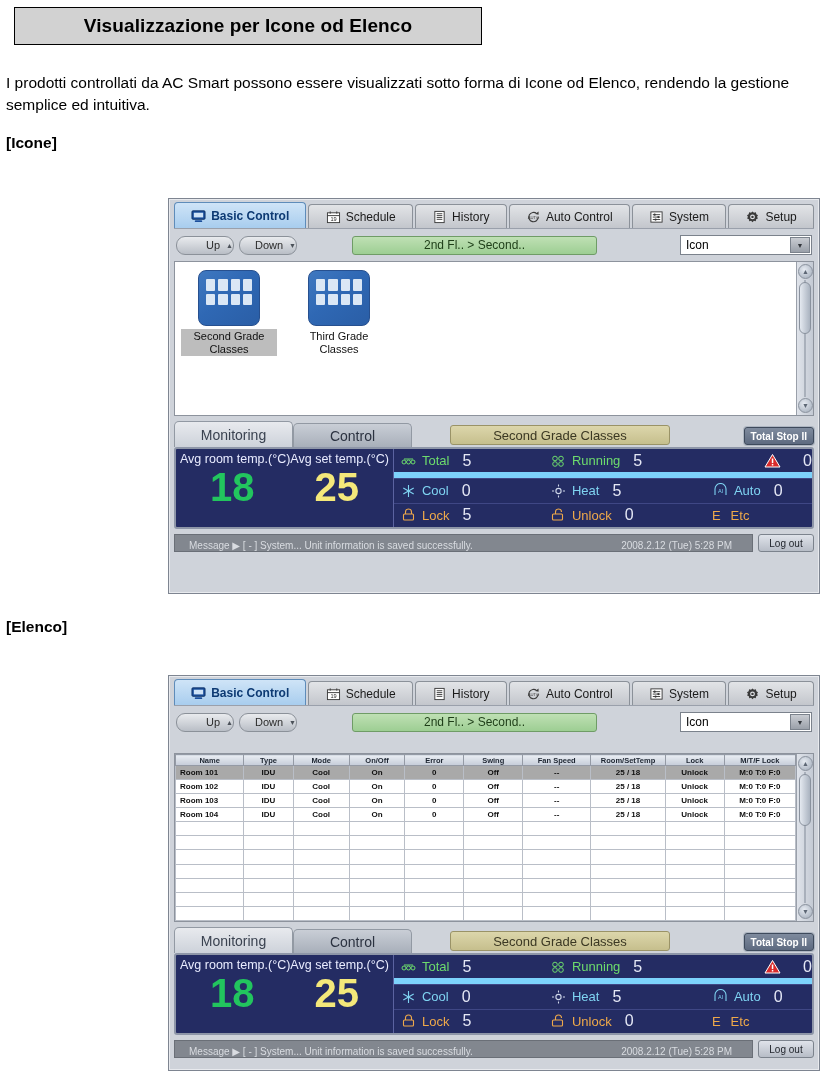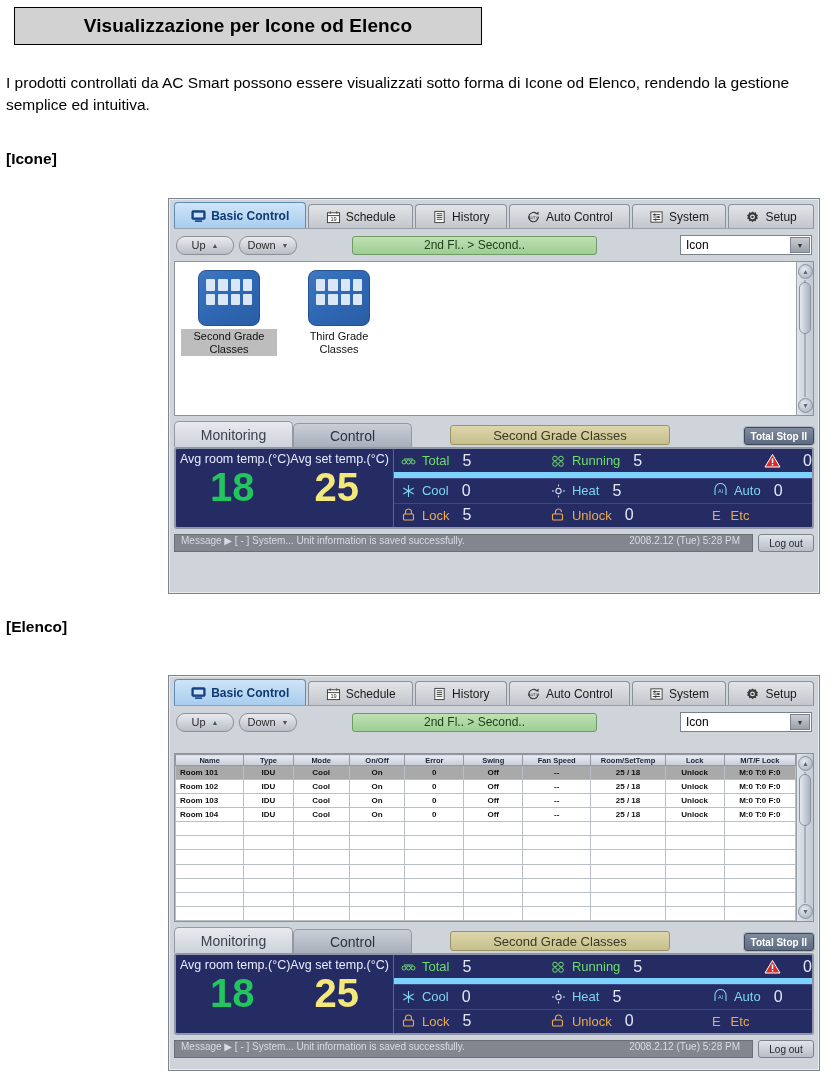--- a/index.html
+++ b/index.html
@@ -32,21 +32,21 @@
     width: 820px;
     font-size: 15.5px;
     line-height: 22px;
   }
   .sect-label {
     position: absolute;
     left: 6px;
     font-size: 15.5px;
     font-weight: bold;
   }
-  #lbl-icone { top: 150px; }
+  #lbl-icone { top: 134px; }
   #lbl-elenco { top: 618px; }
 
   
   .panel {
     position: absolute;
     left: 168px;
     width: 652px;
     background: #cfd3da;
     border: 1px solid #7e8591;
     box-shadow: 0 0 0 1px #e8eaee inset;
@@ -93,21 +93,21 @@
     margin-top: 3px;
     gap: 5px;
     padding: 0 2px;
   }
   .btn-nav {
     width: 58px; height: 19px;
     background: linear-gradient(#e9ebee, #b9bec6);
     border: 1px solid #8b9199;
     border-radius: 9px;
     font-size: 11px;
-    display: flex; align-items: center; justify-content: center;
+    display: flex; align-items: center; justify-content: flex-end;
     gap: 6px;
     color: #2b2b2b;
   }
   .btn-nav .car { font-size: 7px; color: #4b5159; }
   .loc-banner {
     width: 245px; height: 19px;
     margin-left: 50px;
     background: linear-gradient(#bfe0b4, #9dce93);
     border: 1px solid #6f9c66;
     border-radius: 3px;
@@ -315,22 +315,22 @@
   
   .msgbar {
     height: 20px; margin-top: 4px;
     display: flex; align-items: center;
     gap: 0;
   }
   .msg-field {
     flex: 1 1 auto; height: 18px;
     background: #82878f;
     border: 1px solid #6a6f77;
-    display: flex; align-items: flex-start;
-    padding: 0 6px;
+    display: flex; align-items: flex-end;
+    padding: 0 14px;
     font-size: 10px;
     color: #d9dce1;
   }
   .msg-field .mstamp { margin-left: auto; padding-right: 6px; }
   .btn-logout {
     margin-left: 5px;
     width: 56px; height: 18px;
     background: linear-gradient(#dfe3ea, #b7bdc7);
     border: 1px solid #7c838d;
     border-radius: 3px;

